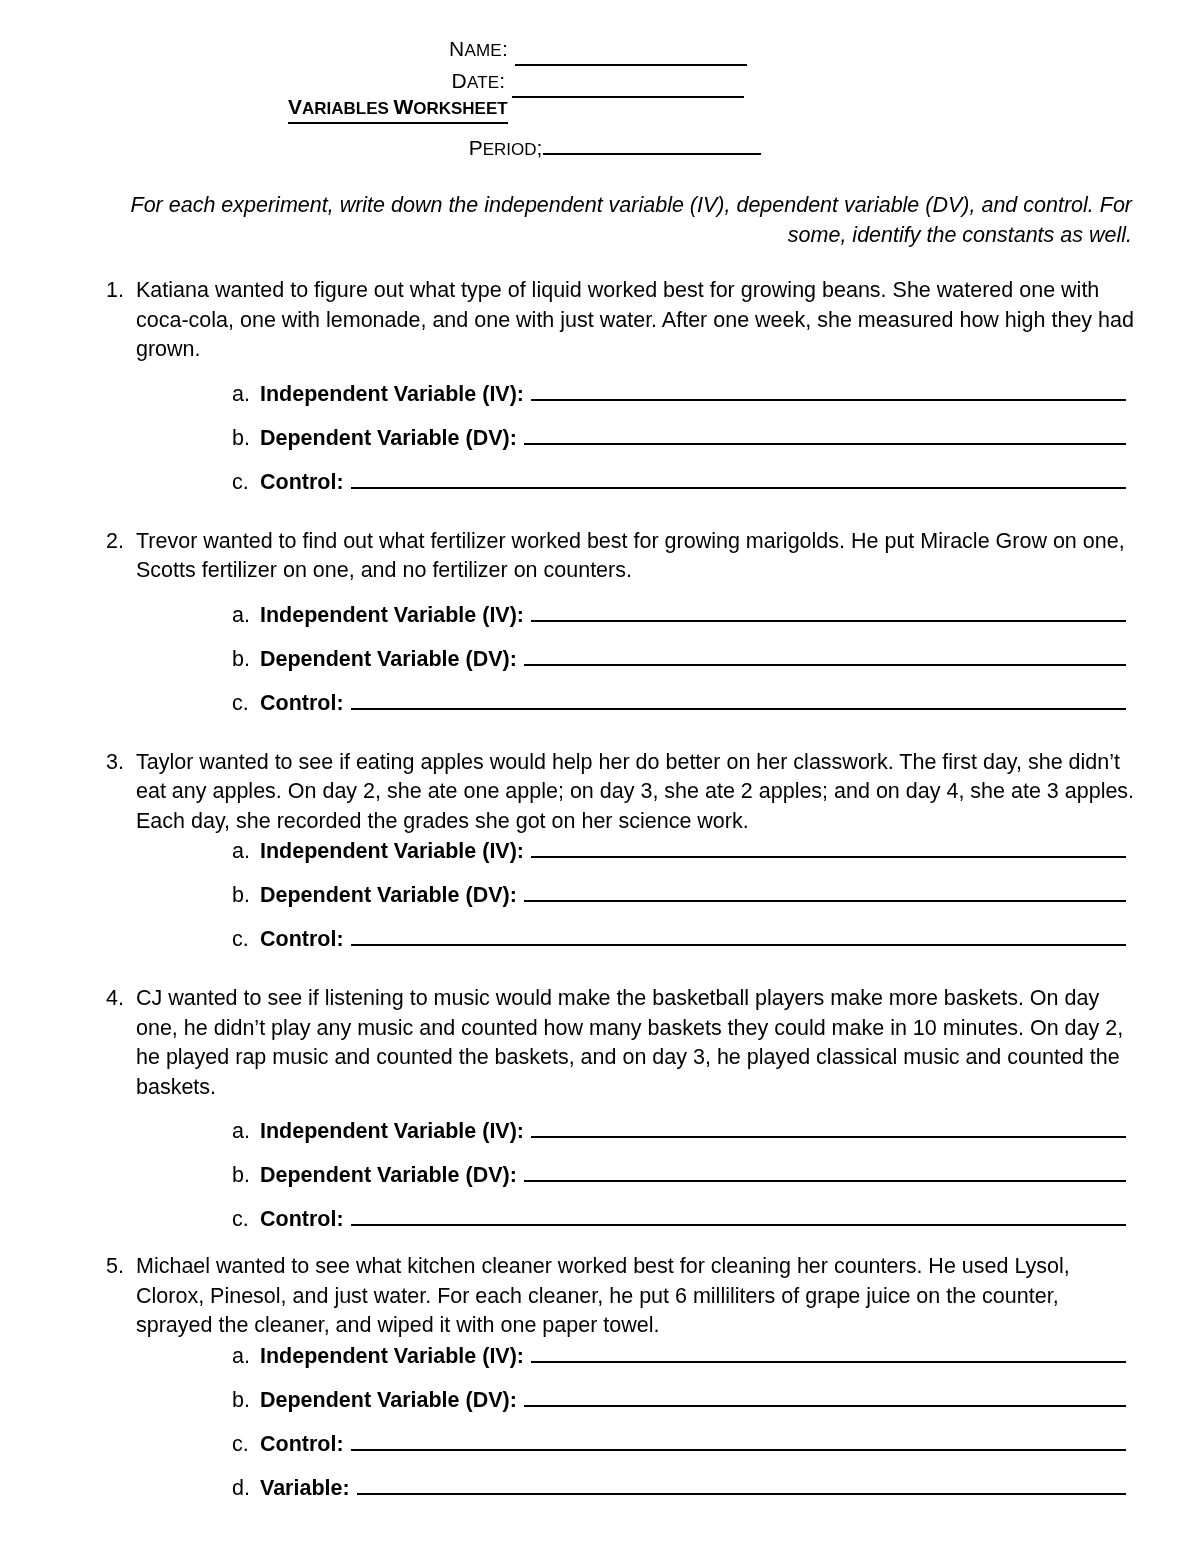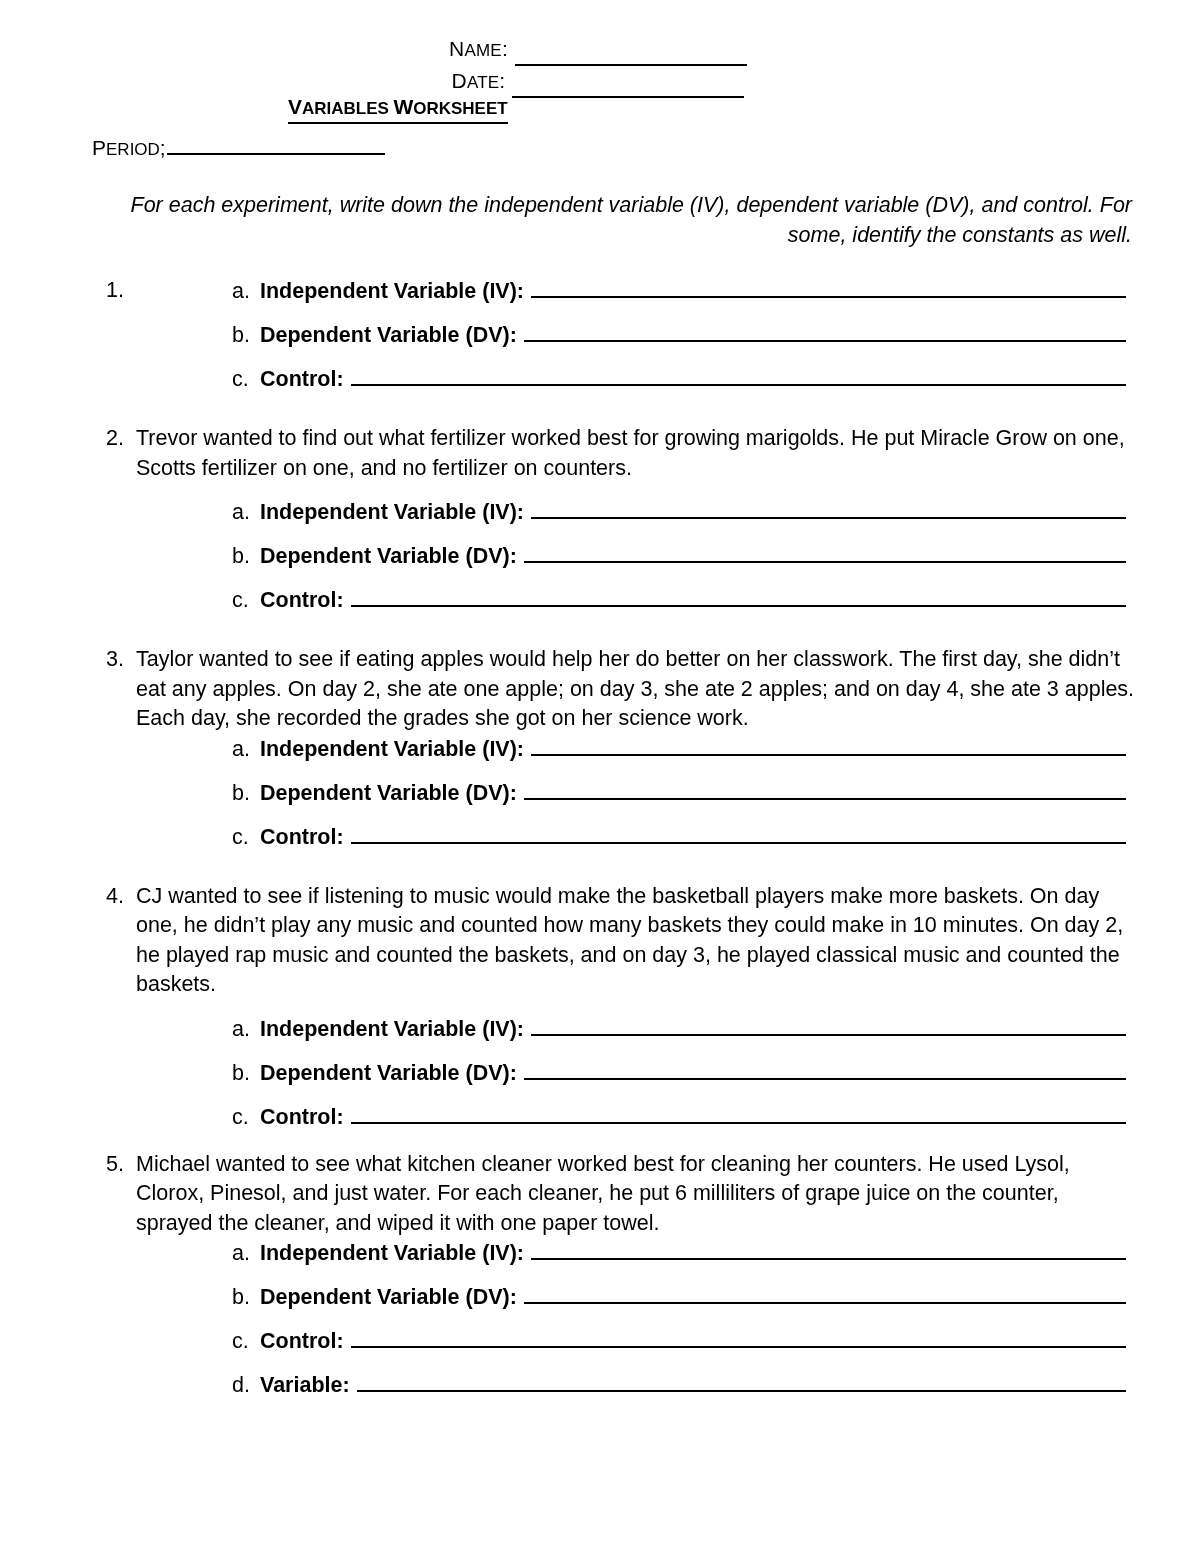--- a/index.html
+++ b/index.html
@@ -62,20 +62,21 @@
     border-bottom: 2px solid #000;
     padding-bottom: 0px;
     line-height: 26px;
     margin-left: 38px;
   }
   .title .cap { font-size: 21px; }
   .title .low { font-size: 17px; }
 
   .period-row {
     margin-top: 8px;
+    text-align: center;
     padding-left: 30px;
     height: 32px;
   }
   .period-label .cap { font-size: 21px; }
   .period-label .low { font-size: 17px; }
   .blank-period {
     display: inline-block;
     width: 218px;
     border-bottom: 2px solid #000;
     height: 17px;
@@ -179,20 +180,21 @@
   <div class="period-row">
     <span class="period-label"><span class="cap">P</span><span class="low">ERIOD</span><span class="cap">;</span></span><span class="blank-period"></span>
   </div>
 
   <div class="instructions">For each experiment, write down the independent variable (IV), dependent variable (DV), and control. For some, identify the constants as well.</div>
 
   <ol class="questions">
 
     <li class="question">
       <span class="q-num">1.</span>
+      <span class="q-text">Katiana wanted to figure out what type of liquid worked best for growing beans.  She watered one with coca-cola, one with lemonade, and one with just water.  After one week, she measured how high they had grown.</span>
       <ol class="subitems">
         <li class="subitem">
           <span class="sub-letter">a.</span>
           <span class="sub-label">Independent Variable (IV):</span>
           <span class="rule"></span>
         </li>
         <li class="subitem">
           <span class="sub-letter">b.</span>
           <span class="sub-label">Dependent Variable (DV):</span>
           <span class="rule"></span>

